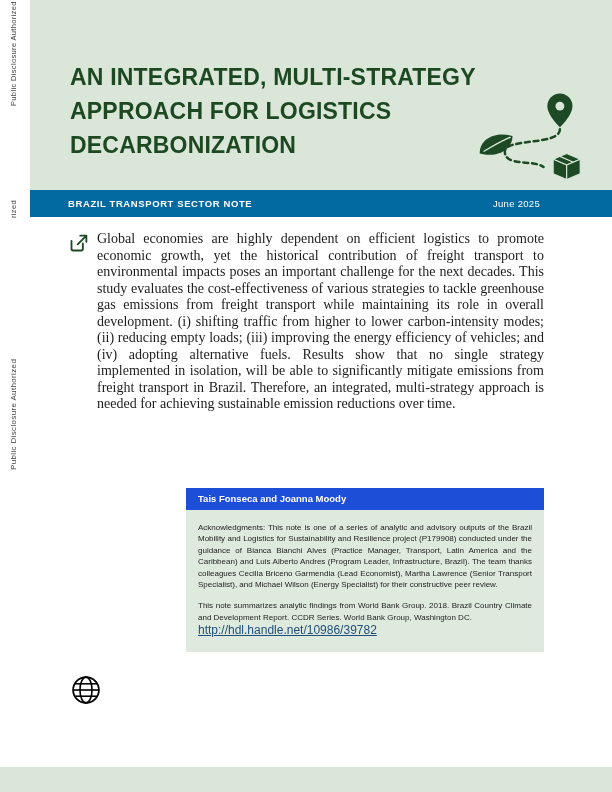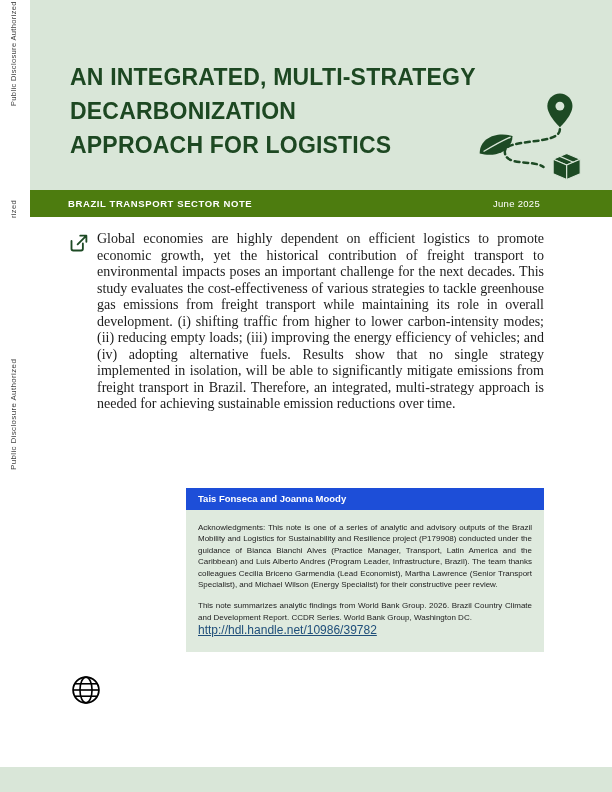--- a/index.html
+++ b/index.html
@@ -26,21 +26,21 @@
   .title {
     position:absolute; left:70px; top:60px; width:480px; margin:0;
     color:#1d4822; font-size:23px; font-weight:700; line-height:34px; letter-spacing:0.2px;
   }
 
   
   .logistics-icon { position:absolute; left:470px; top:88px; width:116px; height:100px; }
 
   
   .banner {
-    position:absolute; left:30px; top:190px; width:582px; height:27px; background:#4d7c0f;
+    position:absolute; left:30px; top:190px; width:582px; height:27px; background:#0369a1;
     display:flex; align-items:center; justify-content:space-between;
     padding:0 72px 0 38px; box-sizing:border-box; color:#ffffff;
   }
   .banner-label { font-size:9.5px; font-weight:700; letter-spacing:0.6px; }
   .banner-date  { font-size:9.5px; font-weight:400; letter-spacing:0.3px; }
 
   
   .abstract { position:absolute; left:68px; top:231px; display:flex; gap:8px; align-items:flex-start; }
   .abstract-icon { width:21px; height:21px; flex:0 0 auto; margin-top:2px; }
   .abstract p {
@@ -75,22 +75,22 @@
 <div class="page">
 
   <div class="top-bg"></div>
 
   <div class="vtext v1">Public Disclosure Authorized</div>
   <div class="vtext v2">rized</div>
   <div class="vtext v3">Public Disclosure Authorized</div>
 
   <h1 class="title">
     <div>AN INTEGRATED, MULTI-STRATEGY</div>
+    <div>APPROACH FOR LOGISTICS</div>
     <div>DECARBONIZATION</div>
-    <div>APPROACH FOR LOGISTICS</div>
   </h1>
 
   <svg class="logistics-icon" viewBox="0 0 120 100" aria-hidden="true">
 
     <path d="M93 4c-7.2 0-13 5.8-13 13 0 9.8 13 22 13 22s13-12.2 13-22c0-7.2-5.8-13-13-13z" fill="#1d4a24"></path>
     <circle cx="93" cy="17" r="4.6" fill="#d9e6d8"></circle>
 
     <path d="M93 41 C93 58 36 50 36 64 C36 80 66 72 76 80" fill="none" stroke="#1d4a24" stroke-width="2.6" stroke-dasharray="5 4" stroke-linecap="round"></path>
 
     <path d="M10 66 C10 49 29 43 44 48 C44 62 28 71 10 66 z" fill="#1d4a24"></path>
@@ -112,21 +112,21 @@
       <path d="M4 9 v9 a2 2 0 0 0 2 2 h9 a2 2 0 0 0 2 -2 v-6" fill="none" stroke="#1d4a24" stroke-width="2.1" stroke-linecap="round" stroke-linejoin="round"></path>
       <path d="M11 13 L21 3 M14 3 h7 v7" fill="none" stroke="#1d4a24" stroke-width="2.1" stroke-linecap="round" stroke-linejoin="round"></path>
     </svg>
     <p>Global economies are highly dependent on efficient logistics to promote economic growth, yet the historical contribution of freight transport to environmental impacts poses an important challenge for the next decades. This study evaluates the cost-effectiveness of various strategies to tackle greenhouse gas emissions from freight transport while maintaining its role in overall development. (i) shifting traffic from higher to lower carbon-intensity modes; (ii) reducing empty loads; (iii) improving the energy efficiency of vehicles; and (iv) adopting alternative fuels. Results show that no single strategy implemented in isolation, will be able to significantly mitigate emissions from freight transport in Brazil. Therefore, an integrated, multi-strategy approach is needed for achieving sustainable emission reductions over time.</p>
   </div>
 
   <div class="authors-box">
     <div class="box-header">Tais Fonseca and Joanna Moody</div>
     <div class="box-body">
       <p><strong>Acknowledgments:</strong><span> This note is one of a series of analytic and advisory outputs of the Brazil Mobility and Logistics for Sustainability and Resilience project (P179908) conducted under the guidance of Bianca Bianchi Alves (Practice Manager, Transport, Latin America and the Caribbean) and Luis Alberto Andres (Program Leader, Infrastructure, Brazil). The team thanks colleagues Cecilia Briceno Garmendia (Lead Economist), Martha Lawrence (Senior Transport Specialist), and Michael Wilson (Energy Specialist) for their constructive peer review.</span></p>
-      <p>This note summarizes analytic findings from World Bank Group. 2026. Brazil Country Climate and Development Report. CCDR Series. World Bank Group, Washington DC.</p>
+      <p>This note summarizes analytic findings from World Bank Group. 2018. Brazil Country Climate and Development Report. CCDR Series. World Bank Group, Washington DC.</p>
       <a class="box-link" href="#">http://hdl.handle.net/10986/39782</a>
     </div>
   </div>
 
   <div class="wb-logo">
     <svg class="globe" viewBox="0 0 36 36" aria-hidden="true">
       <circle cx="18" cy="18" r="14.5" fill="none" stroke="#000000" stroke-width="2"></circle>
       <ellipse cx="18" cy="18" rx="6.8" ry="14.5" fill="none" stroke="#000000" stroke-width="1.8"></ellipse>
       <line x1="5.2" y1="11" x2="30.8" y2="11" stroke="#000000" stroke-width="1.8"></line>
       <line x1="3.5" y1="18" x2="32.5" y2="18" stroke="#000000" stroke-width="1.8"></line>

